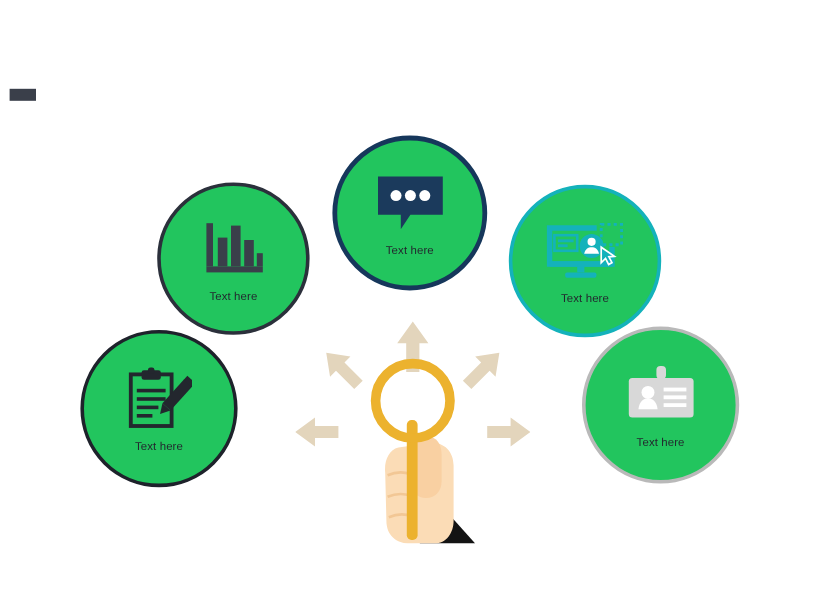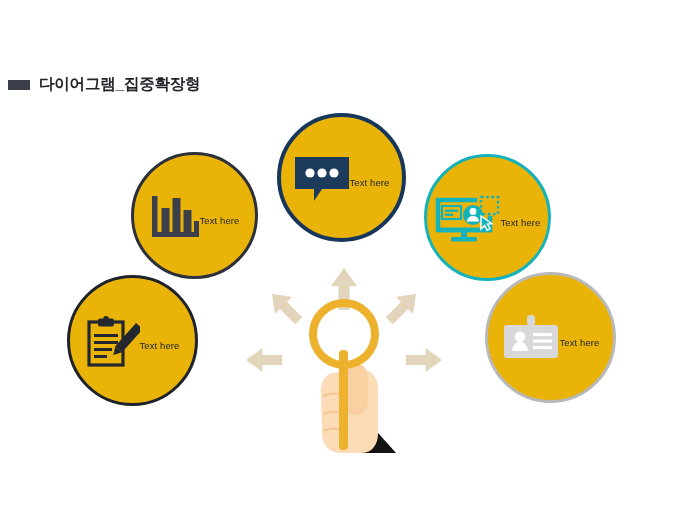--- a/index.html
+++ b/index.html
@@ -44,23 +44,24 @@
     left: 0;
     top: 0;
     width: 680px;
     height: 510px;
   }
 
   
   .node {
     position: absolute;
     border-radius: 50%;
-    background: #eab308;
+    background: #22c55e;
     box-sizing: border-box;
     display: flex;
+    flex-direction: column;
     align-items: center;
     justify-content: center;
     text-align: center;
   }
   .node-icon {
     display: flex;
     align-items: center;
     justify-content: center;
     height: 52px;
     margin-top: 2px;
@@ -94,21 +95,20 @@
     position: absolute;
     left: 0; top: 0;
     width: 196px; height: 215px;
   }
 </style>
 </head>
 <body>
 
 <div class="title-row">
   <span class="title-bullet"></span>
-  <span class="title-text">다이어그램_집중확장형</span>
 </div>
 
 <div class="stage">
 
   <div class="center-group">
 
     <svg class="arrow-layer" viewBox="0 0 196 215">
 
       <g transform="translate(98,52)">
         <path d="M0,-22 L13,-4 L5.5,-4 L5.5,20 L-5.5,20 L-5.5,-4 L-13,-4 Z" fill="#e3d5bc"></path>

